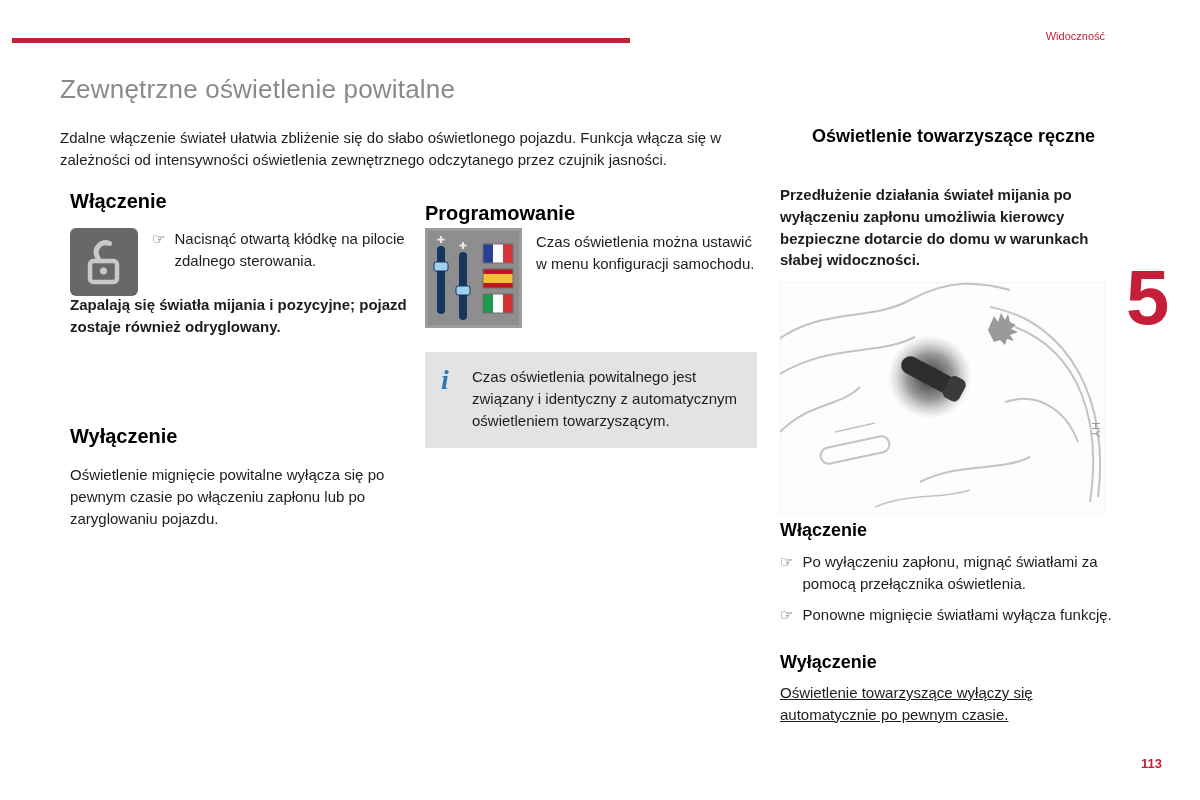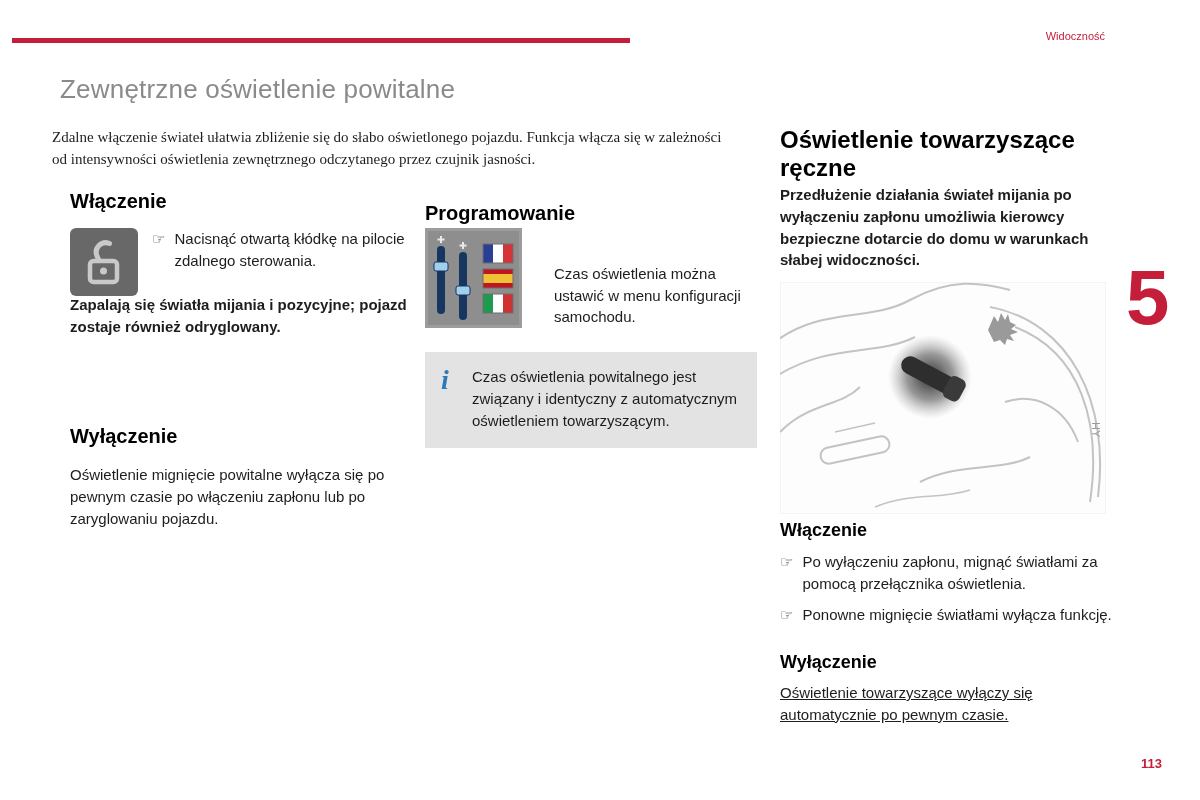--- a/index.html
+++ b/index.html
@@ -10,46 +10,46 @@
     font-family:"Liberation Sans", sans-serif;
     color:var(--text,#1d1d1d);
     overflow:hidden;
   }
   .abs { position:absolute; }
 
   .top-rule { left:12px; top:38px; width:618px; height:5px; background:var(--accent,#c41e3a); }
   .header-right { right:95px; top:30px; font-size:11px; color:var(--accent,#c41e3a); }
 
   .page-title { left:60px; top:74px; font-size:26px; font-weight:400; color:var(--title-gray,#8a8a8a); letter-spacing:.2px; }
-  .intro { left:52px; top:127px; width:680px; font-size:15px; line-height:1.45;font-family:Liberation Serif, serif; }
+  .intro { left:60px; top:127px; width:680px; font-size:15px; line-height:1.45; }
 
   h2.colhead { font-size:20px; font-weight:700; color:#000; }
   h3.subhead { font-size:18px; font-weight:700; color:#000; }
   p.body, .bullet-text { font-size:15px; line-height:1.45; }
 
   .h-c1a { left:70px; top:190px; }
   .icon-row1 { left:70px; top:228px; width:340px; display:flex; gap:14px; align-items:flex-start; }
   .padlock-box { width:68px; height:68px; flex:0 0 68px; }
   .bullet { display:flex; gap:9px; font-size:15px; line-height:1.4; }
   .hand { flex:0 0 auto; color:#3a3a3a; }
   .para-c1a { left:70px; top:294px; width:338px;font-weight:bold; }
   .h-c1b { left:70px; top:425px; }
   .para-c1b { left:70px; top:464px; width:338px; }
 
   .h-c2 { left:425px; top:202px; }
-  .prog-row { left:425px; top:228px; width:335px; display:flex; gap:32px; align-items:flex-end; }
+  .prog-row { left:425px; top:228px; width:335px; display:flex; gap:14px; align-items:flex-start; }
   .prog-icon { width:97px; height:100px; flex:0 0 97px; }
   .prog-text { padding-top:3px; }
 
   .infobox { left:425px; top:352px; width:332px; min-height:96px; background:var(--infobox,#e3e3e3);
              padding:14px 14px 14px 47px; font-size:15px; line-height:1.45; }
   .info-i { position:absolute; left:16px; top:8px; font-family:"Liberation Serif", serif;
             font-style:italic; font-weight:700; font-size:28px; color:#2d7ab9; }
 
-  .h-c3 { left:780px; top:126px; width:300px; font-size:24px; font-weight:700; line-height:1.15; color:#000; }
+  .h-c3 { left:812px; top:126px; width:300px; font-size:18px; font-weight:700; line-height:1.15; color:#000; }
   .para-c3a { left:780px; top:184px; width:330px;font-weight:bold; }
   .illus { left:780px; top:282px; width:326px; height:232px; }
   .h-c3b { left:780px; top:520px; }
   .c3-bullets { left:780px; top:551px; width:332px; display:flex; flex-direction:column; gap:9px; }
   .h-c3c { left:780px; top:652px; }
   .para-c3b { left:780px; top:682px; width:330px;text-decoration:underline; }
 
   .chapter-num { left:1126px; top:258px; font-size:78px; font-weight:700; color:var(--accent,#c41e3a); line-height:1; }
   .page-num { right:38px; top:756px; font-size:13px; font-weight:700; color:var(--accent,#c41e3a); }
 </style>

